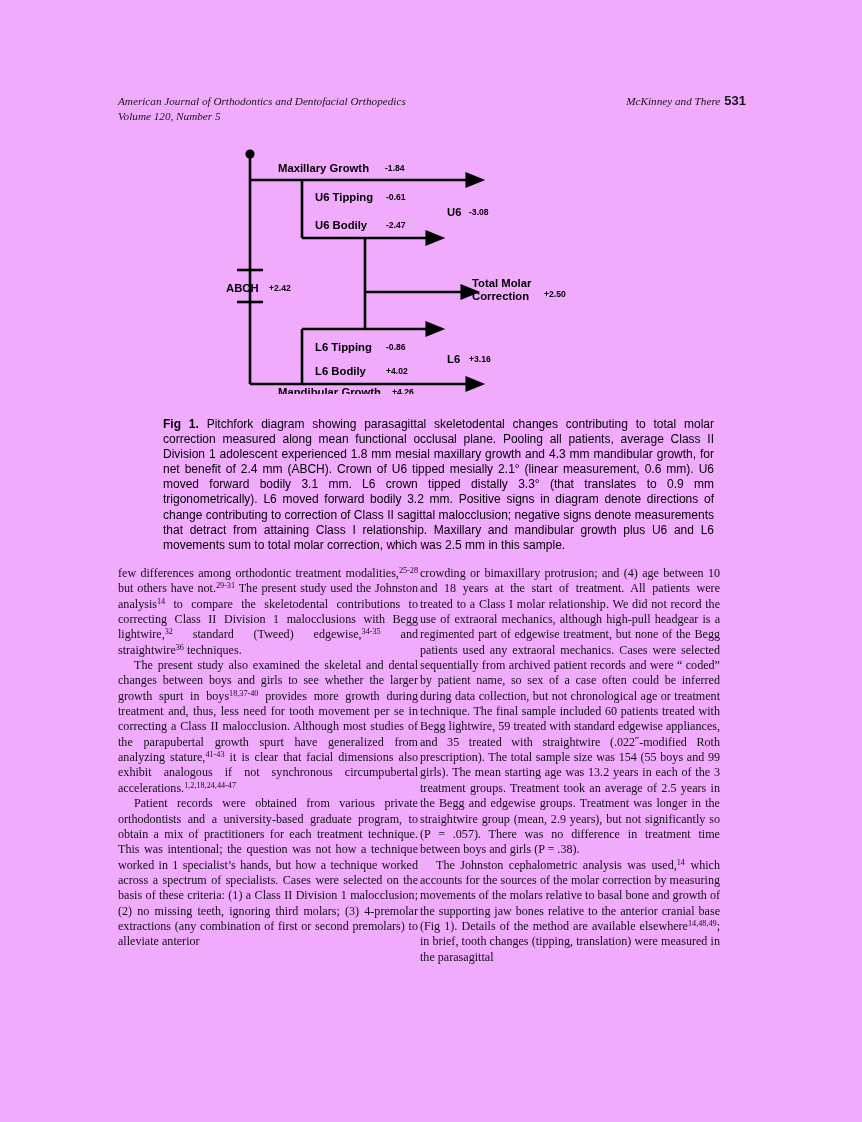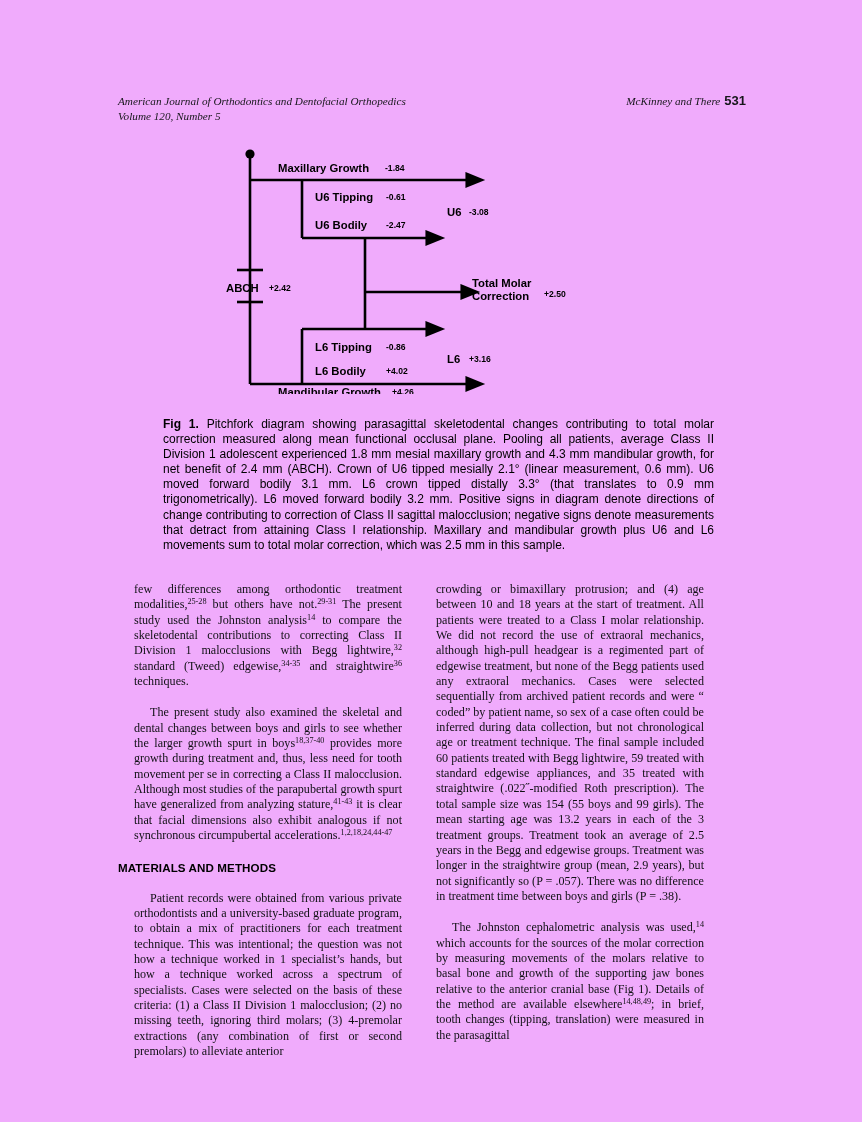--- a/index.html
+++ b/index.html
@@ -107,21 +107,21 @@
     font-family: "Liberation Serif", serif;
     font-size: 12.1px;
     line-height: 15.35px;
     text-align: justify;
     text-justify: inter-word;
     color: #101014;
   }
   .col-left { left: 118px; }
   .col-right { left: 420px; }
   .col p {
-    margin: 16px;
+    margin: 0;
     text-indent: 16px;
   }
   .col p.noindent { text-indent: 0; }
   .col sup {
     font-size: 8.2px;
     line-height: 0;
     vertical-align: 0.48em;
   }
   h2.section-head {
     font-family: "Liberation Sans", sans-serif;
@@ -225,21 +225,20 @@
   <div class="caption">
     <b class="figno">Fig 1.</b><span> Pitchfork diagram showing parasagittal skeletodental changes contributing to total molar correction measured along mean functional occlusal plane. Pooling all patients, average Class II Division 1 adolescent experienced 1.8 mm mesial maxillary growth and 4.3 mm mandibular growth, for net benefit of 2.4 mm (ABCH). Crown of U6 tipped mesially 2.1° (linear measurement, 0.6 mm). U6 moved forward bodily 3.1 mm. L6 crown tipped distally 3.3° (that translates to 0.9 mm trigonometrically). L6 moved forward bodily 3.2 mm. Positive signs in diagram denote directions of change contributing to correction of Class II sagittal malocclusion; negative signs denote measurements that detract from attaining Class I relationship. Maxillary and mandibular growth plus U6 and L6 movements sum to total molar correction, which was 2.5 mm in this sample.</span>
   </div>
 
   <div class="col col-left">
 
     <p class="noindent"><span>few differences among orthodontic treatment modalities,</span><sup>25-28</sup><span> but others have not.</span><sup>29-31</sup><span> The present study used the Johnston analysis</span><sup>14</sup><span> to compare the skeletodental contributions to correcting Class II Division 1 malocclusions with Begg lightwire,</span><sup>32</sup><span> standard (Tweed) edgewise,</span><sup>34-35</sup><span> and straightwire</span><sup>36</sup><span> techniques.</span></p>
 
     <p><span>The present study also examined the skeletal and dental changes between boys and girls to see whether the larger growth spurt in boys</span><sup>18,37-40</sup><span> provides more growth during treatment and, thus, less need for tooth movement per se in correcting a Class II malocclusion. Although most studies of the parapubertal growth spurt have generalized from analyzing stature,</span><sup>41-43</sup><span> it is clear that facial dimensions also exhibit analogous if not synchronous circumpubertal accelerations.</span><sup>1,2,18,24,44-47</sup></p>
 
-    <h2 class="section-head">MATERIALS AND METHODS</h2>
 
     <p>Patient records were obtained from various private orthodontists and a university-based graduate program, to obtain a mix of practitioners for each treatment technique. This was intentional; the question was not how a technique worked in 1 specialist’s hands, but how a technique worked across a spectrum of specialists. Cases were selected on the basis of these criteria: (1) a Class II Division 1 malocclusion; (2) no missing teeth, ignoring third molars; (3) 4-premolar extractions (any combination of first or second premolars) to alleviate anterior</p>
   </div>
 
   <div class="col col-right">
 
     <p class="noindent">crowding or bimaxillary protrusion; and (4) age between 10 and 18 years at the start of treatment. All patients were treated to a Class I molar relationship. We did not record the use of extraoral mechanics, although high-pull headgear is a regimented part of edgewise treatment, but none of the Begg patients used any extraoral mechanics. Cases were selected sequentially from archived patient records and were “ coded” by patient name, so sex of a case often could be inferred during data collection, but not chronological age or treatment technique. The final sample included 60 patients treated with Begg lightwire, 59 treated with standard edgewise appliances, and 35 treated with straightwire (.022˝-modified Roth prescription). The total sample size was 154 (55 boys and 99 girls). The mean starting age was 13.2 years in each of the 3 treatment groups. Treatment took an average of 2.5 years in the Begg and edgewise groups. Treatment was longer in the straightwire group (mean, 2.9 years), but not significantly so (P = .057). There was no difference in treatment time between boys and girls (P = .38).</p>
 
     <p><span>The Johnston cephalometric analysis was used,</span><sup>14</sup><span> which accounts for the sources of the molar correction by measuring movements of the molars relative to basal bone and growth of the supporting jaw bones relative to the anterior cranial base (Fig 1). Details of the method are available elsewhere</span><sup>14,48,49</sup><span>; in brief, tooth changes (tipping, translation) were measured in the parasagittal</span></p>
   </div>

